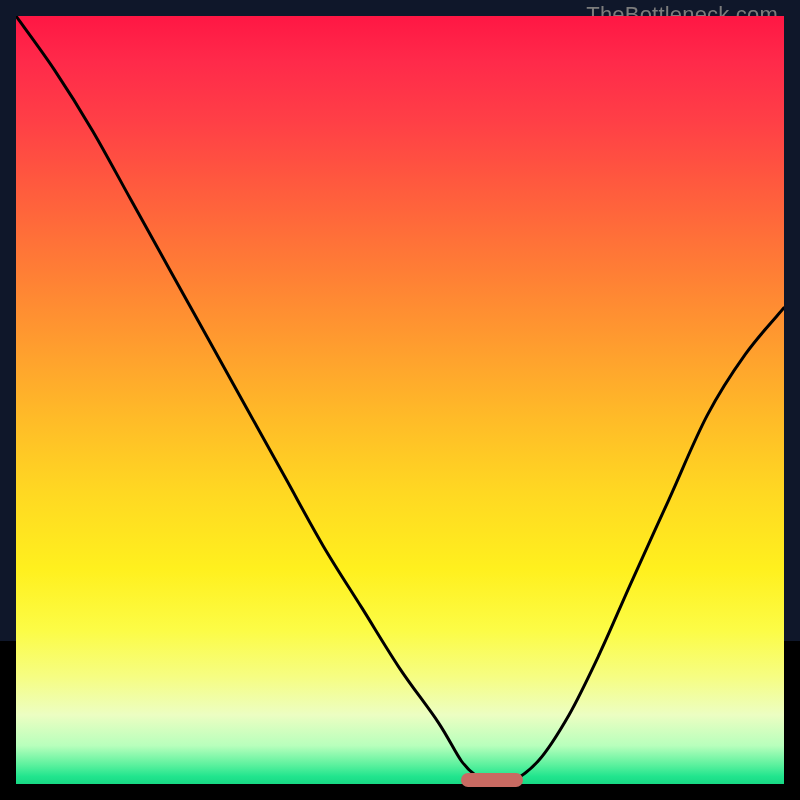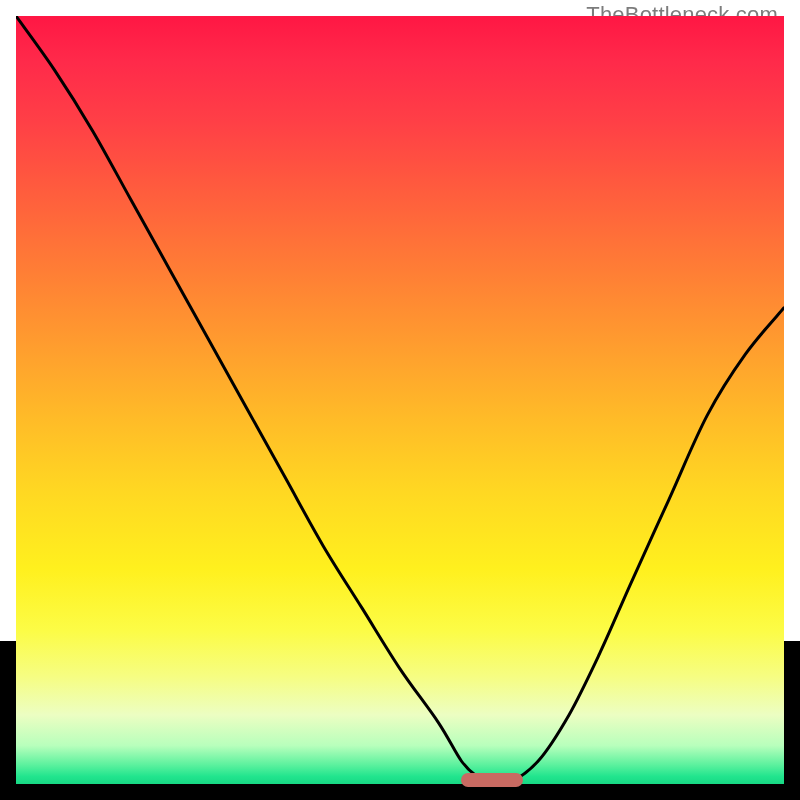--- a/index.html
+++ b/index.html
@@ -8,21 +8,21 @@
     width: 800px;
     height: 800px;
     background: #000;
     overflow: hidden;
     font-family: Arial, Helvetica, sans-serif;
   }
   .stage {
     position: relative;
     width: 800px;
     height: 641px;
-    background: #ffffff;
+    background: #0f172a;
   }
   .plot {
     position: absolute;
     left: 16px;
     top: 16px;
     width: 768px;
     height: 768px;
     background: linear-gradient(
       to bottom,
       #ff1744 0%,

